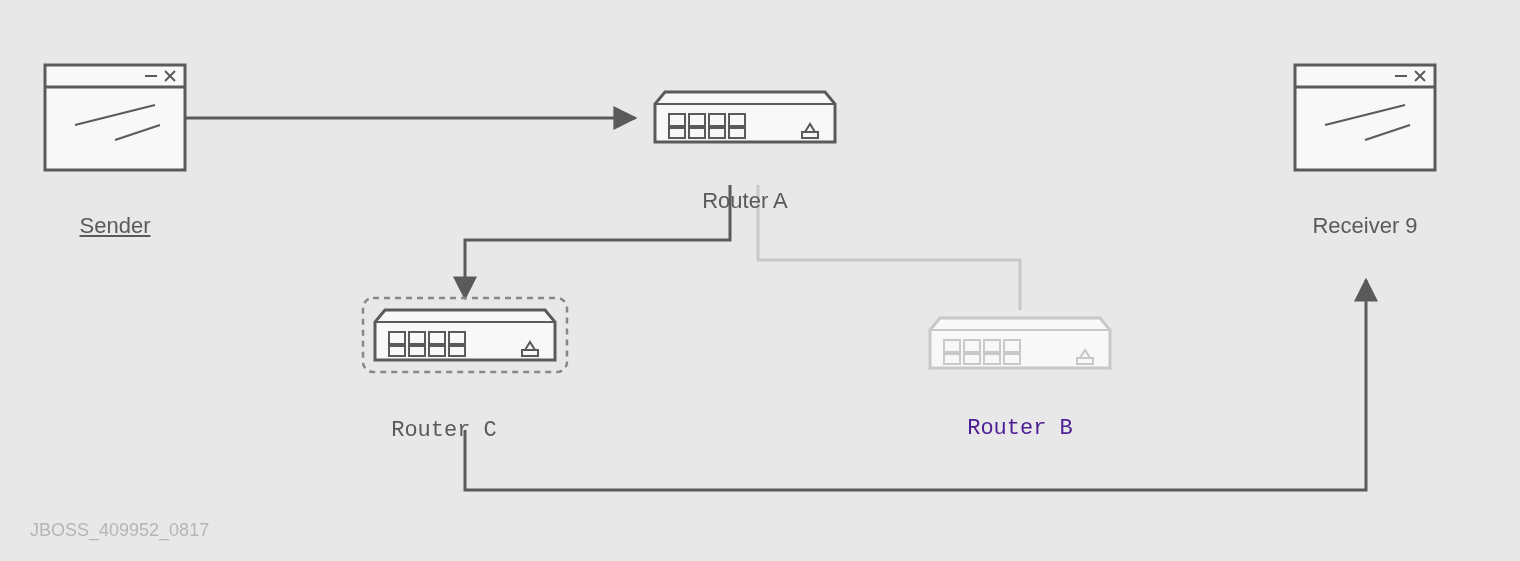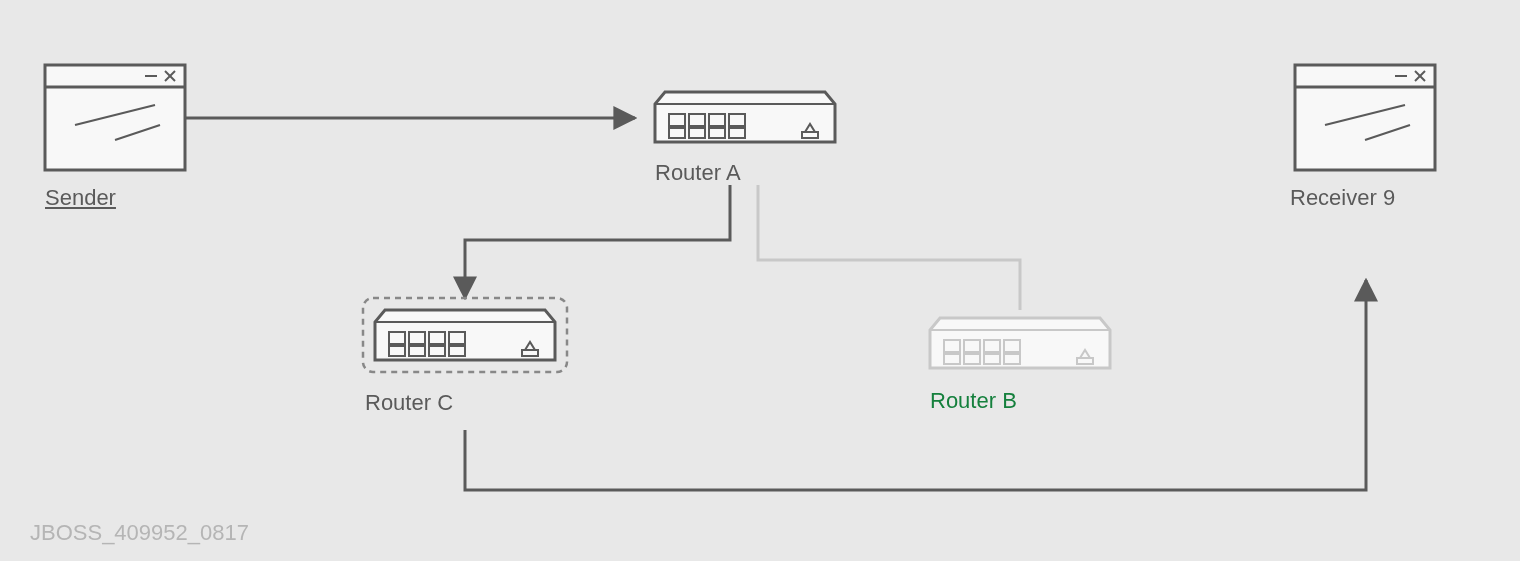--- a/index.html
+++ b/index.html
@@ -8,25 +8,27 @@
     font-family: Arial, Helvetica, sans-serif;
     width: 1520px;
     height: 561px;
     position: relative;
     overflow: hidden;
   }
   .node-label {
     position: absolute;
     font-size: 22px;
     color: #5a5a5a;
+    text-align: center;
+    margin-top: 28px;
   }
-  .node-label.light { color: #15803d; }
+  .node-label.light { color: #4c1d95; font-family: Liberation Mono, monospace; }
   .footer-label {
     position: absolute;
-    font-size: 22px;
+    font-size: 18px;
     color: #b5b5b5;
   }
   svg.canvas {
     position: absolute;
     left: 0; top: 0;
     width: 1520px; height: 561px;
   }
 </style>
 </head>
 <body>
@@ -118,16 +120,16 @@
         <rect x="54" y="36" width="16" height="10"></rect>
         <rect x="74" y="36" width="16" height="10"></rect>
       <path d="M 150 40 l 5 -8 l 5 8 z"></path>
       <rect x="147" y="40" width="16" height="6"></rect>
     </g>
   </g>
 </svg>
 
 <div class="node-label" style="left:45px; top:185px; width:140px;text-decoration:underline;">Sender</div>
 <div class="node-label" style="left:655px; top:160px; width:180px;">Router A</div>
-<div class="node-label" style="left:365px; top:390px; width:180px;">Router C</div>
+<div class="node-label" style="left:354px; top:390px; width:180px;font-family:Liberation Mono, monospace;">Router C</div>
 <div class="node-label light" style="left:930px; top:388px; width:180px;">Router B</div>
 <div class="node-label" style="left:1290px; top:185px; width:150px;">Receiver 9</div>
 <div class="footer-label" style="left:30px; top:520px;">JBOSS_409952_0817</div>
 
 </body></html>

